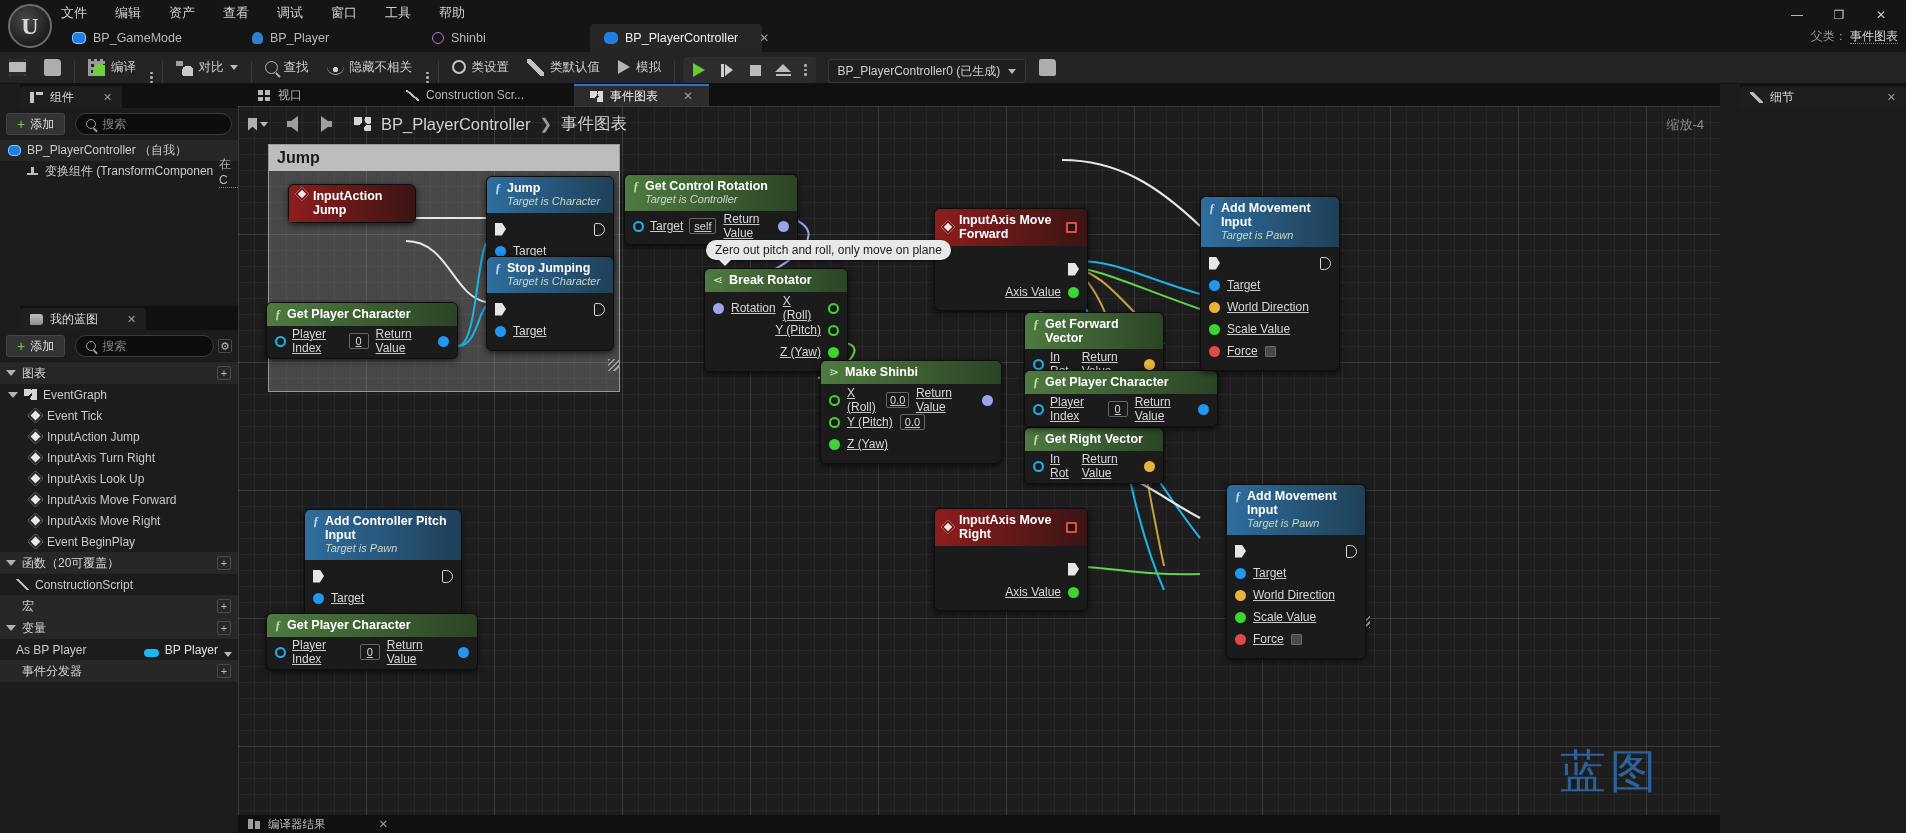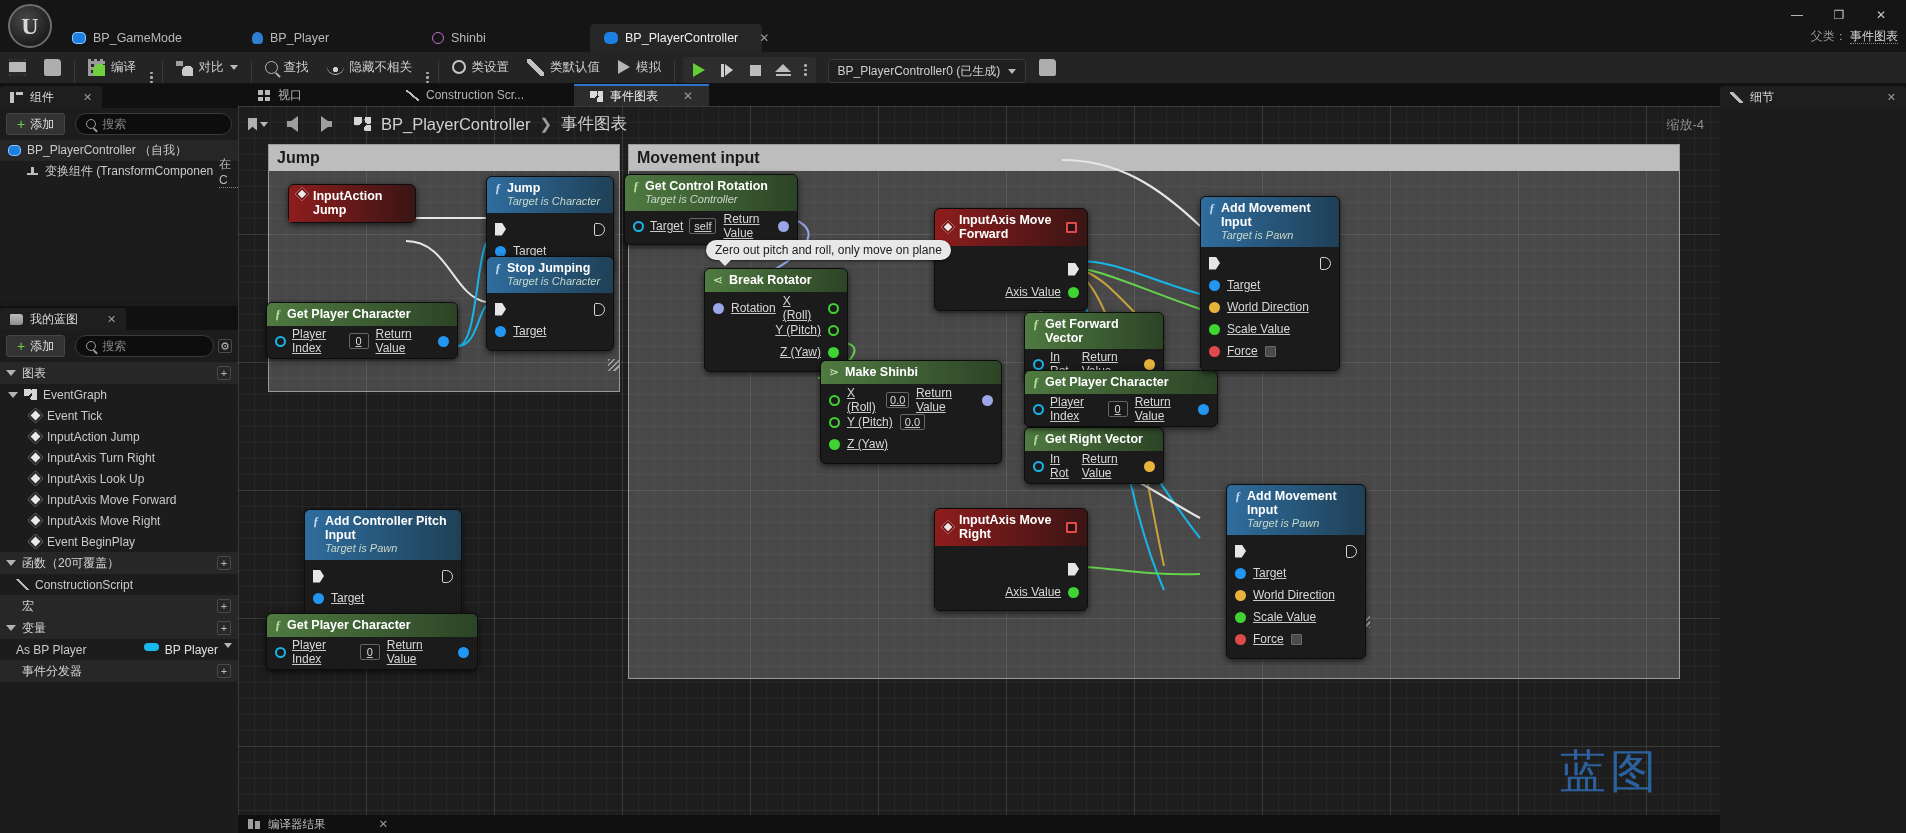--- a/index.html
+++ b/index.html
@@ -80,21 +80,21 @@
 
   
   .paneltab{height:22px;background:#1e1e1e;display:inline-flex;align-items:center;gap:7px;
             padding:0 10px;border-radius:3px 3px 0 0;font-size:12px;color:#dcdcdc;cursor:default;}
   .paneltab .px{margin-left:22px;color:#9b9b9b;font-size:11px;}
   .panel{position:absolute;background:#1b1b1b;}
 
   
   #components{left:0;top:84px;width:238px;height:218px;background:#1c1c1c;}
   #myblueprint{left:0;top:306px;width:238px;height:527px;background:#1c1c1c;}
-  .hdrrow{height:24px;background:#101010;display:flex;align-items:flex-end;}
+  .hdrrow{height:24px;background:#101010;display:flex;align-items:flex-end;margin-left:20px;}
   .addbtn{height:22px;background:#333;border:1px solid #454545;border-radius:3px;
           display:inline-flex;align-items:center;gap:5px;padding:0 10px;font-size:12px;color:#e0e0e0;cursor:default;}
   .plus{color:#6fce43;font-size:14px;line-height:1;}
   .searchbox{flex:1;height:22px;background:#0d0d0d;border:1px solid #3a3a3a;border-radius:11px;
              display:flex;align-items:center;gap:6px;padding:0 10px;margin-left:6px;}
   .searchbox input{background:transparent;border:0;outline:0;color:#cfcfcf;font-size:12px;width:100%;
                    font-family:"Liberation Sans",sans-serif;}
   .searchbox input::placeholder{color:#808080;}
   .mag{width:10px;height:10px;border:1.5px solid #9c9c9c;border-radius:50%;position:relative;flex:0 0 auto;}
   .mag:after{content:"";position:absolute;right:-3px;bottom:-2px;width:5px;height:1.5px;background:#9c9c9c;transform:rotate(45deg);}
@@ -190,20 +190,30 @@
                display:flex;align-items:center;gap:7px;padding-left:10px;font-size:11.5px;color:#bdbdbd;z-index:40;}
 </style>
 </head>
 <body>
 
 <div class="app">
 
   <div class="titlebar">
     <div class="ue-logo">U</div>
 
+    <div class="menubar">
+      <div class="mi">文件</div>
+      <div class="mi">编辑</div>
+      <div class="mi">资产</div>
+      <div class="mi">查看</div>
+      <div class="mi">调试</div>
+      <div class="mi">窗口</div>
+      <div class="mi">工具</div>
+      <div class="mi">帮助</div>
+    </div>
 
     <div class="tabstrip">
       <div class="atab" style="width:180px">
         <span class="tabicon ic-gamepad"></span>
         <span>BP_GameMode</span>
       </div>
       <div class="atab" style="width:180px">
         <span class="tabicon ic-person"></span>
         <span>BP_Player</span>
       </div>
@@ -421,21 +431,21 @@
         <span class="plusc" style="margin-left:auto;margin-right:7px">+</span>
       </div>
 
       <div class="secrow">
         <span class="tri"></span>
         <span>变量</span>
         <span class="plusc" style="margin-left:auto;margin-right:7px">+</span>
       </div>
       <div class="trow" style="padding-left:16px">
         <span>As BP Player</span>
-        <span style="margin-left:auto;display:flex;align-items:flex-start;gap:6px;padding-right:6px">
+        <span style="margin-left:auto;display:flex;align-items:flex-end;gap:6px;padding-right:6px">
           <span class="varpill"></span>
           <span style="color:#e2e2e2">BP Player</span>
           <span class="chev"></span>
         </span>
       </div>
 
       <div class="secrow">
         <span style="width:10px"></span>
         <span>事件分发器</span>
         <span class="plusc" style="margin-left:auto;margin-right:7px">+</span>
@@ -490,23 +500,20 @@
         <span>BP_PlayerController</span>
         <span class="sep">❯</span>
         <span>事件图表</span>
       </div>
     </div>
     <div class="zoomlbl">缩放-4</div>
     <div class="watermark">蓝图</div>
 
     <div class="comment" style="left:30px;top:38px;width:352px;height:248px;">
       <div class="chdr">Jump</div>
-    </div>
-    <div class="comment" style="left:390px;top:38px;width:1052px;height:535px;">
-      <div class="chdr">Movement input</div>
     </div>
     <div class="resize" style="left:370px;top:253px;"></div>
 
     <svg class="wires">
       <g fill="none" stroke-width="2">
         <path d="M168,112 C200,112 210,112 248,112" stroke="#e6e6e6"></path>
         <path d="M168,135 C210,135 215,190 248,196" stroke="#e6e6e6"></path>
         <path d="M220,240 C238,240 238,160 248,137" stroke="#19b4e8"></path>
         <path d="M220,240 C238,240 240,208 248,200" stroke="#19b4e8"></path>
         <path d="M555,113 C600,130 540,170 470,192" stroke="#9aa6e8"></path>

